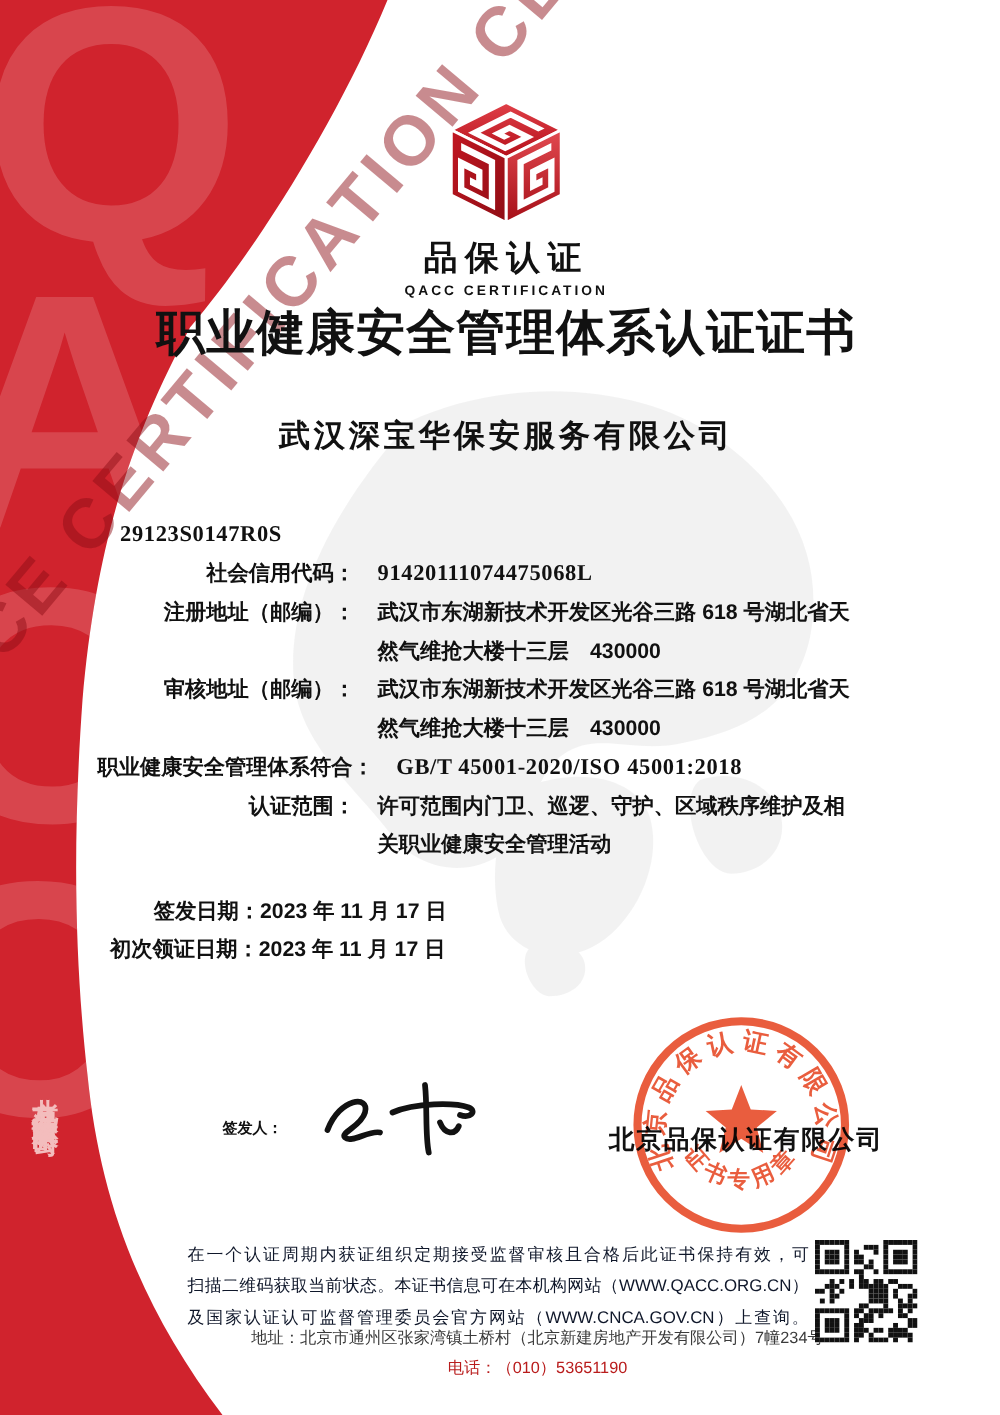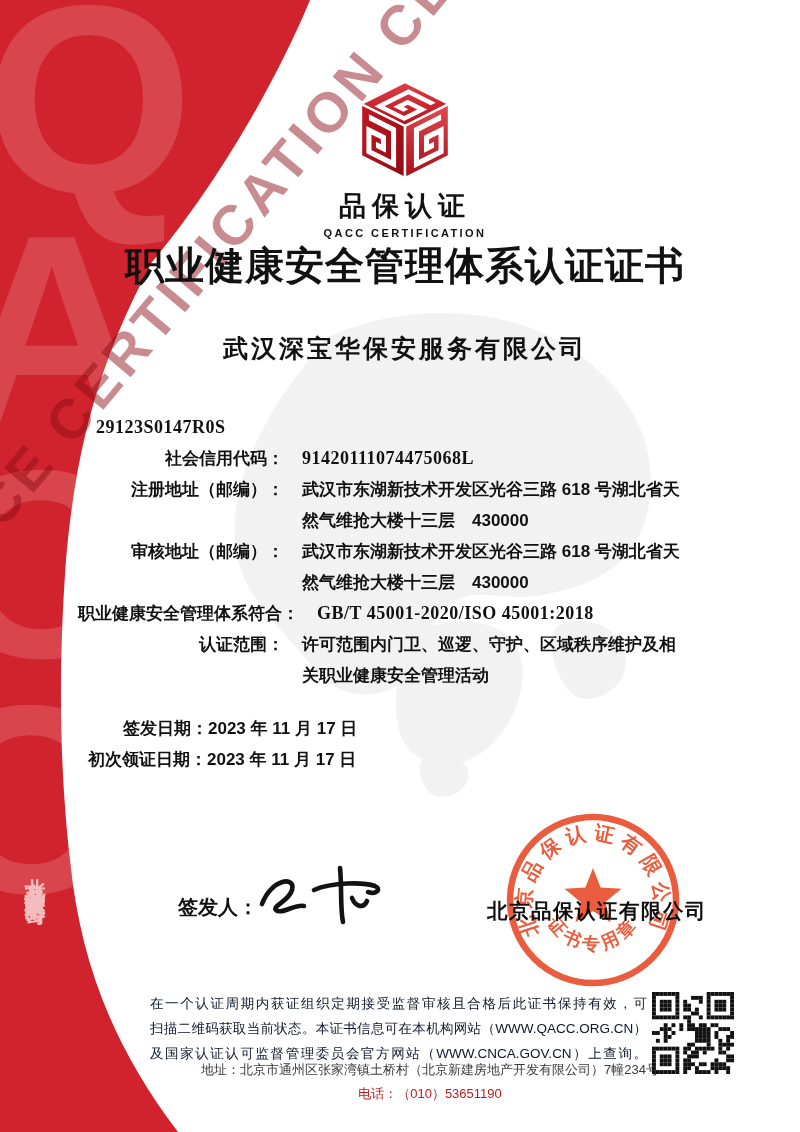--- a/index.html
+++ b/index.html
@@ -45,21 +45,21 @@
   .frow .lbl{width:206px;text-align:right;line-height:31px;white-space:nowrap;flex:none;}
   .frow.wide .lbl{width:auto;}
   .frow .val{margin-left:18px;line-height:31px;}
   .val.serif{font-family:"Liberation Serif","DejaVu Serif",serif;font-size:18px;letter-spacing:.5px;}
   
   .dates{left:60px;top:713px;width:690px;z-index:5;font-size:17px;font-weight:bold;line-height:31px;margin-left:28px;}
   .dates .l1{position:relative;}
   .dates .issue{margin-left:35px;}
   .dates .valid{position:absolute;left:405px;top:0;}
   
-  .signer-label{left:178px;top:894px;font-size:20px;font-weight:bold;z-index:5;}
+  .signer-label{left:178px;top:894px;font-size:12px;font-weight:bold;z-index:5;}
   .sig-svg{left:248px;top:858px;z-index:5;}
   .issuer{left:487px;top:897px;font-size:20.5px;font-weight:bold;letter-spacing:1.5px;z-index:5;}
   .seal{left:503px;top:810px;z-index:6;mix-blend-mode:multiply;opacity:.93;}
   
   .footer-par{left:150px;top:991px;width:497px;z-index:5;font-size:13.5px;line-height:25px;color:#0f172a;}
   .footer-par div{text-align:justify;text-align-last:justify;}
   .footer-addr{left:110px;top:1061px;width:640px;text-align:center;font-size:13px;color:#3a3a3a;z-index:5;}
   .footer-tel{left:110px;top:1085px;width:640px;text-align:center;font-size:13px;color:#b91c1c;z-index:5;}
   .qr{left:652px;top:992px;z-index:5;}
 </style>

